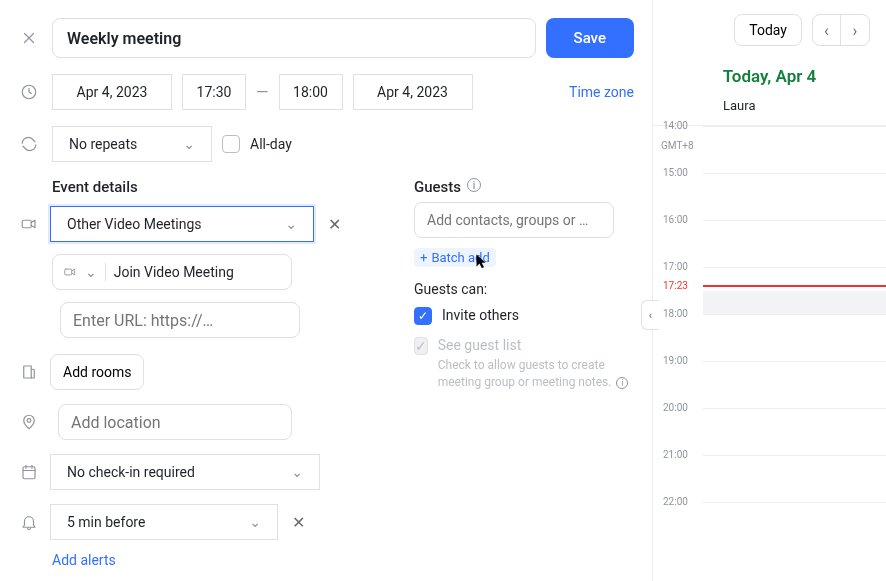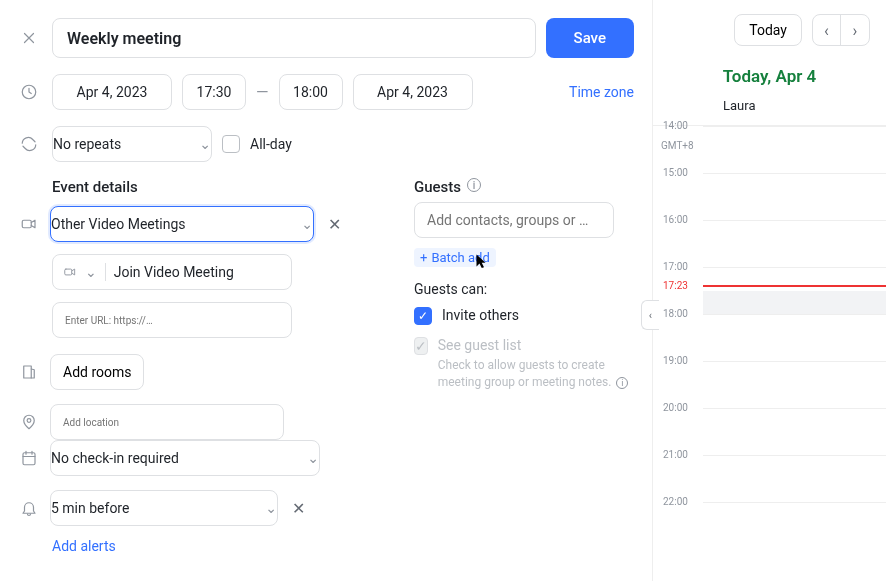--- a/index.html
+++ b/index.html
@@ -13,21 +13,21 @@
   .content-col { flex:1; display:flex; align-items:center; gap:10px; flex-wrap:wrap;}
   
   .close-x { font-size:20px; stroke:#1f2329; }
   
   input[type=text].title-input {
     flex:1; height:40px; border:1px solid #dee0e3; border-radius:8px; padding:0 14px;
     font-size:16px; font-weight:600; color:#1f2329;
   }
   .save-btn { background:#3370ff; color:#fff; border:none; border-radius:8px; height:40px; padding:0 28px; font-size:15px; font-weight:500; cursor:pointer;}
   
-  .date-box, .time-box, .select-box { border:1px solid #dee0e3; border-radius:8px; height:36px; display:flex; align-items:center; padding:0 0; font-size:14px; background:#fff;}
+  .date-box, .time-box, .select-box { border:1px solid #dee0e3; border-radius:0; height:36px; display:flex; align-items:center; padding:0 16px; font-size:14px; background:#fff;}
   .date-box { min-width:120px; justify-content:center;}
   .time-box { width:64px; justify-content:center;}
   .dash { color:#8f959e;}
   .tz-link { color:#3370ff; font-size:14px; margin-left:auto; cursor:pointer;}
   
   .select-box { justify-content:space-between; gap:8px; cursor:pointer;}
   .select-box .chev { color:#8f959e; }
   
   .checkbox { width:18px; height:18px; border:1.5px solid #bbbfc4; border-radius:4px; display:inline-flex; align-items:center; justify-content:center; background:#fff;}
   .checkbox.checked { background:#3370ff; border-color:#3370ff; color:#fff; font-size:12px;}
@@ -37,21 +37,21 @@
   .section-title { font-size:15px; font-weight:500; margin-bottom:10px;}
   
   .two-col { display:flex; gap:40px; }
   .col-left { flex:1; }
   .col-right { width:220px; }
   
   .video-select { width:264px; border:1.5px solid #3370ff; box-shadow:0 0 0 2px rgba(51,112,255,.15);}
   .remove-x { color:#646a73; cursor:pointer; font-size:16px; padding:4px;}
   
   .join-box { width:240px; display:flex; align-items:center; border:1px solid #dee0e3; border-radius:8px; height:36px; padding:0 10px; gap:8px; font-size:14px;}
-  .url-input { width:240px; height:36px; border:1px solid #dee0e3; border-radius:8px; padding:0 12px; font-size:10px; }
+  .url-input { width:240px; height:36px; border:1px solid #dee0e3; border-radius:8px; padding:0 12px; font-size:16px;margin-left:8px; }
   
   .simple-btn { border:1px solid #dee0e3; border-radius:8px; height:36px; padding:0 12px; font-size:14px; background:#fff; cursor:pointer;}
   .wide-select { width:270px; }
   .reminder-select { width:228px;}
   
   .link-blue { color:#3370ff; font-size:14px; cursor:pointer;}
   
   .guests-header { display:flex; align-items:flex-start; gap:6px; font-size:15px; font-weight:500; margin-bottom:6px;}
   .info-icon { width:14px; height:14px; border:1px solid #8f959e; border-radius:50%; display:inline-flex; align-items:center; justify-content:center; font-size:10px; color:#8f959e;}
   
@@ -191,21 +191,21 @@
               <div class="icon-col">
                 <svg class="icn" viewBox="0 0 24 24">
                     <path d="M12 21s7-6 7-11a7 7 0 1 0-14 0c0 5 7 11 7 11z"></path>
                     <circle cx="12" cy="10" r="2.5"></circle>
                   </svg>
               </div>
               <input type="text" class="url-input wide-select" style="width: 234px;" placeholder="Add location">
             </div>
             
             
-            <div style="display:flex;align-items:center;gap:10px;margin-left:-34px;">
+            <div style="display:flex;align-items:center;gap:10px;margin-left:-34px;margin-top:14px;">
               <div class="icon-col">
                 <svg class="icn" viewBox="0 0 24 24">
                     <rect x="4" y="5" width="16" height="16" rx="2"></rect>
                     <path d="M8 3v4M16 3v4M4 10h16"></path>
                   </svg>
               </div>
               <div class="select-box wide-select">
                 <span>No check-in required</span>
                 <span class="chev">⌄</span>
               </div>

